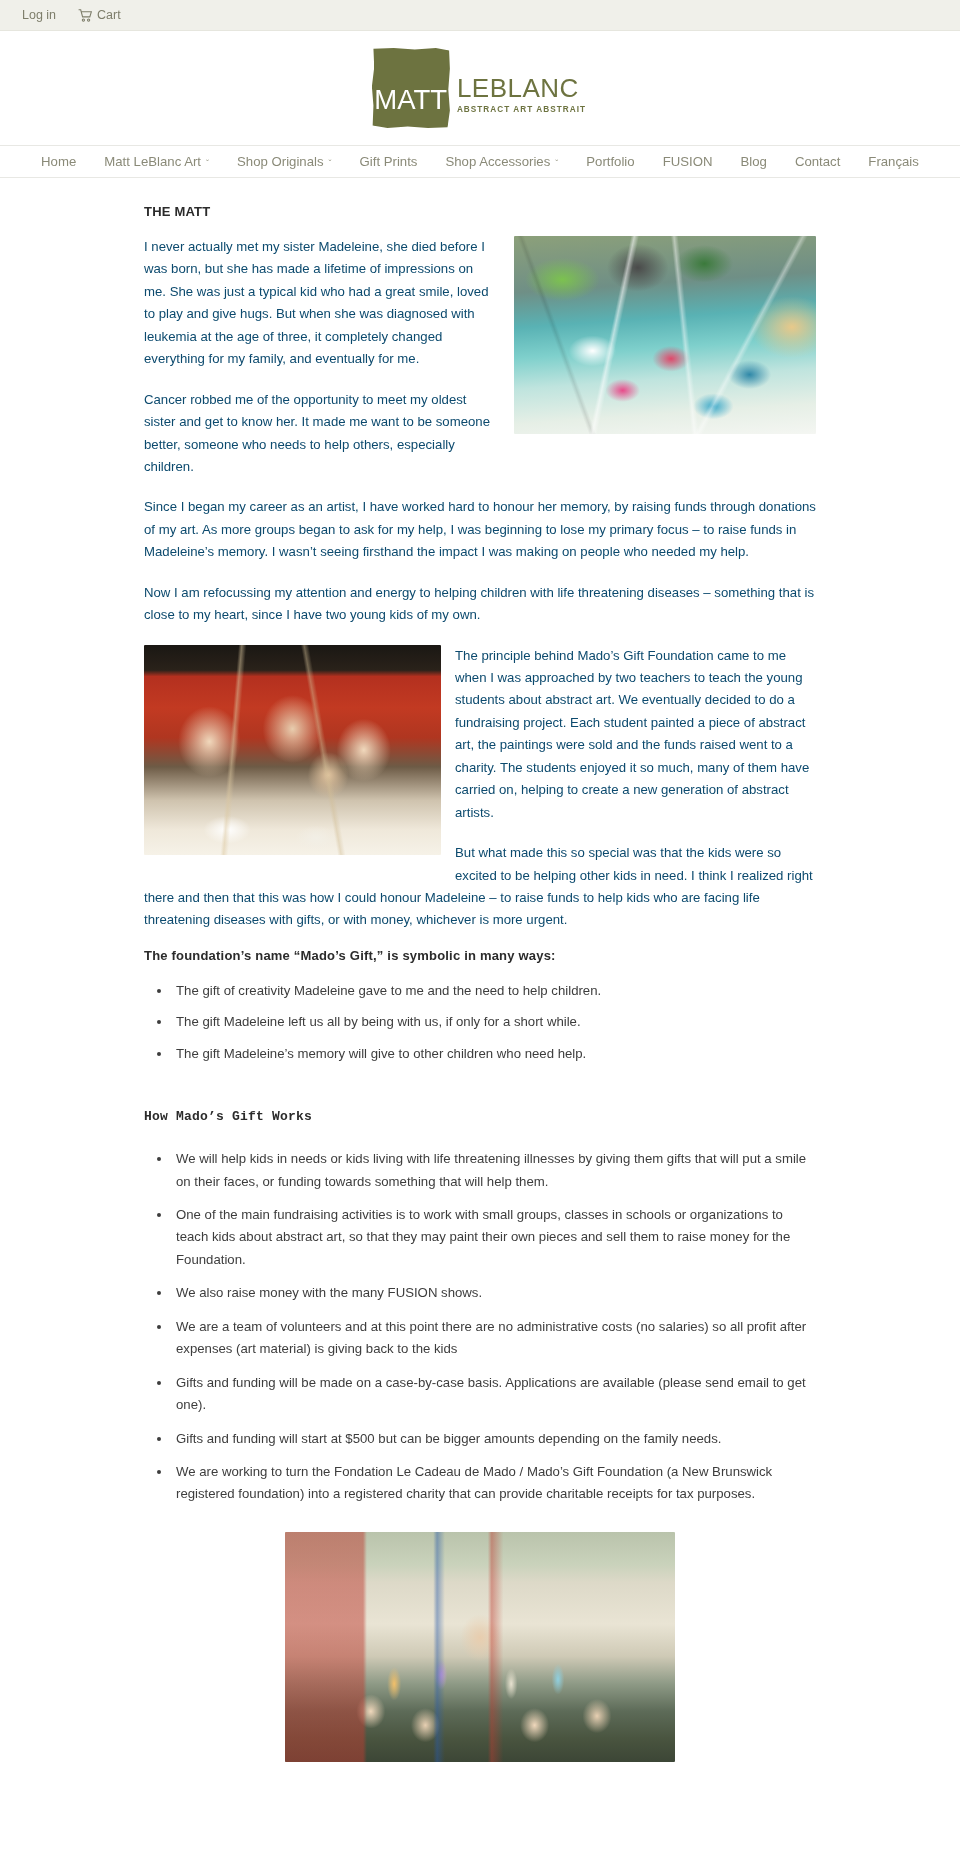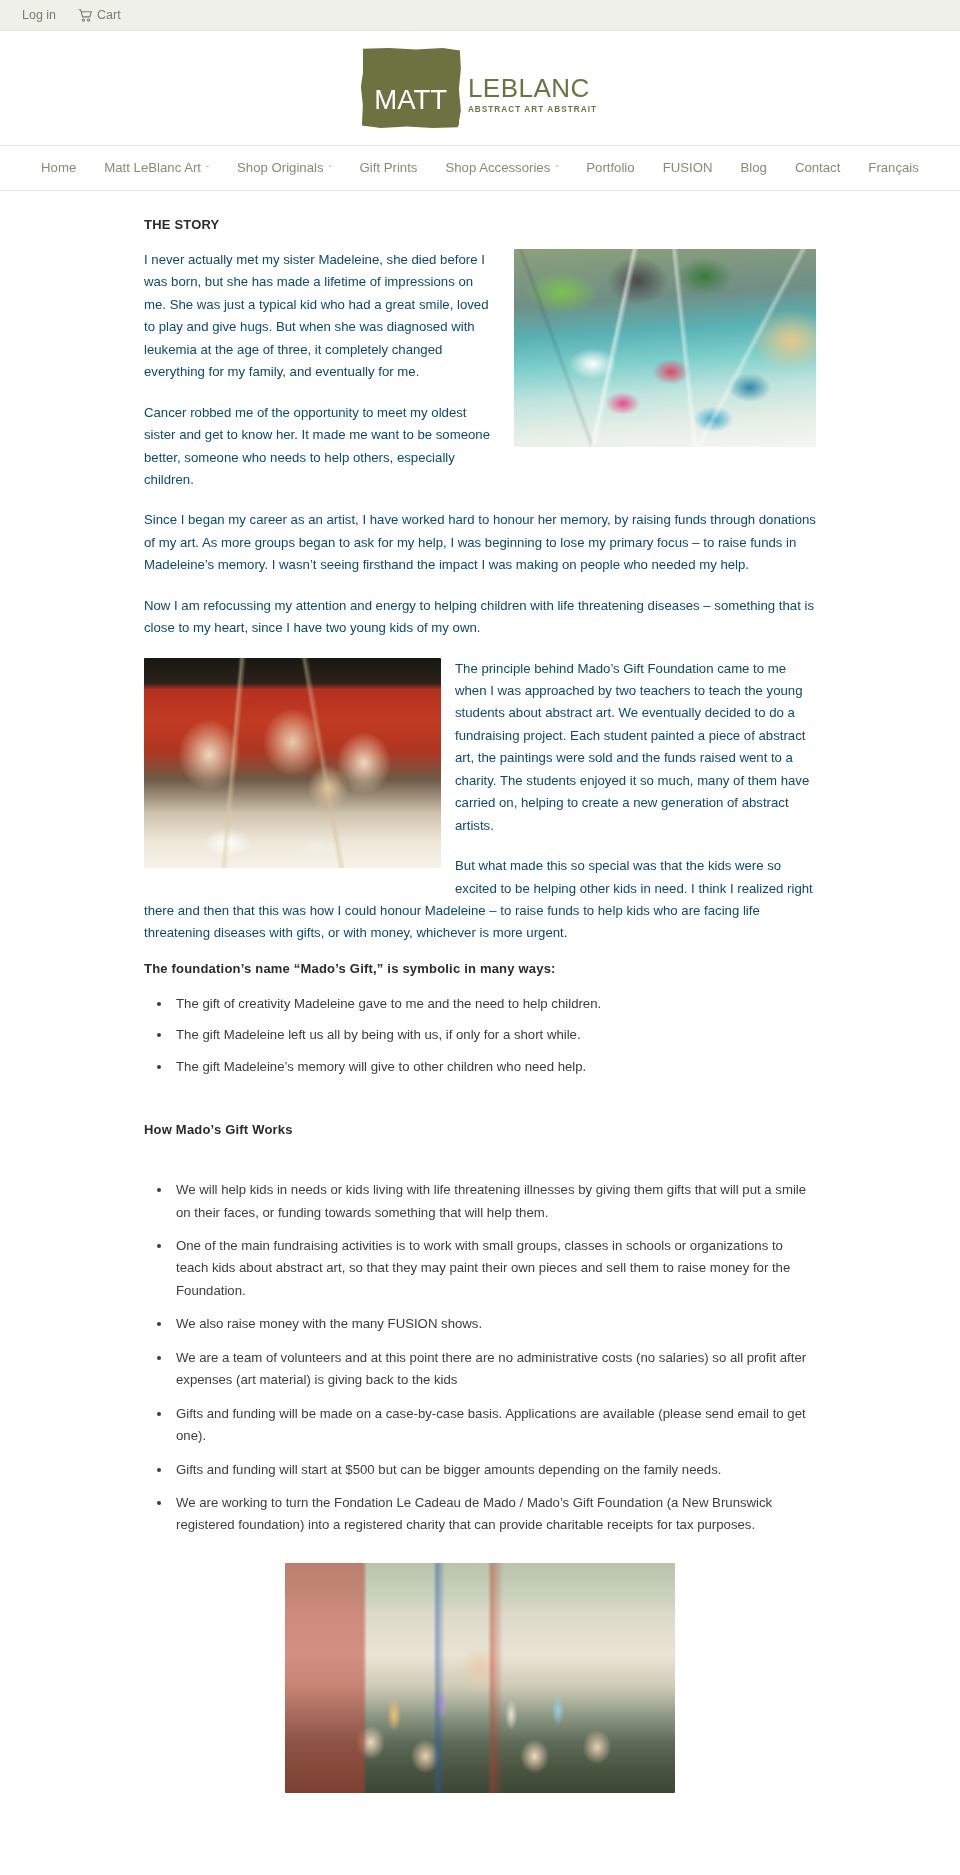--- a/index.html
+++ b/index.html
@@ -41,21 +41,21 @@
     align-items: center;
     justify-content: center;
     background: #ffffff;
   }
   .logo {
     display: flex;
     align-items: flex-end;
     text-decoration: none;
   }
   .logo-mark {
-    width: 96px;
+    width: 74px;
     height: 76px;
     background: #6d7340;
     display: flex;
     align-items: flex-end;
     justify-content: center;
     position: relative;
     border-radius: 2px;
   }
   .logo-mark::before {
     content: "";
@@ -99,21 +99,21 @@
     letter-spacing: 1.05px;
     display: block;
     margin-top: 5px;
     line-height: 1;
   }
 
   
   .mainnav {
     border-top: 1px solid #e8e8e4;
     border-bottom: 1px solid #e8e8e4;
-    height: 46px;
+    height: 33px;
     display: flex;
     align-items: center;
     justify-content: center;
     background: #ffffff;
   }
   .mainnav ul {
     list-style: none;
     margin: 0;
     padding: 0;
     display: flex;
@@ -152,21 +152,21 @@
     letter-spacing: 0.1px;
   }
   h3.section-head {
     font-size: 13px;
     font-weight: bold;
     color: #2b2b2b;
     margin: 0 0 17px 0;
     letter-spacing: 0.2px;
   }
   h3.section-head.spaced { margin-top: 40px; }
-  h3.section-head.gap-lg { margin-top: 44px; margin-bottom: 42px; }
+  h3.section-head.gap-lg { margin-top: 44px; margin-bottom: 24px; font-family: Liberation Mono, monospace; }
 
   p.body {
     font-size: 13.2px;
     line-height: 1.70;
     color: #0c4a6e;
     margin: 0 0 18px 0;
   }
   p.body.tight { margin-bottom: 16px; }
 
   .float-right-img {
@@ -346,21 +346,21 @@
         </a></li>
     <li><a href="#">
           <span>Français</span>
         </a></li>
   </ul>
 </nav>
 
 <main class="page">
 
 
-  <h3 class="section-head">THE STORY</h3>
+  <h3 class="section-head">THE MATT</h3>
 
   <div class="float-right-img">
     <div class="photo photo-painting"></div>
   </div>
 
   <p class="body">I never actually met my sister Madeleine, she died before I was born, but she has made a lifetime of impressions on me. She was just a typical kid who had a great smile, loved to play and give hugs. But when she was diagnosed with leukemia at the age of three, it completely changed everything for my family, and eventually for me.</p>
   <p class="body">Cancer robbed me of the opportunity to meet my oldest sister and get to know her. It made me want to be someone better, someone who needs to help others, especially children.</p>
   <div class="clearfix"></div>
   <p class="body">Since I began my career as an artist, I have worked hard to honour her memory, by raising funds through donations of my art. As more groups began to ask for my help, I was beginning to lose my primary focus – to raise funds in Madeleine’s memory. I wasn’t seeing firsthand the impact I was making on people who needed my help.</p>
   <p class="body">Now I am refocussing my attention and energy to helping children with life threatening diseases – something that is close to my heart, since I have two young kids of my own.</p>

